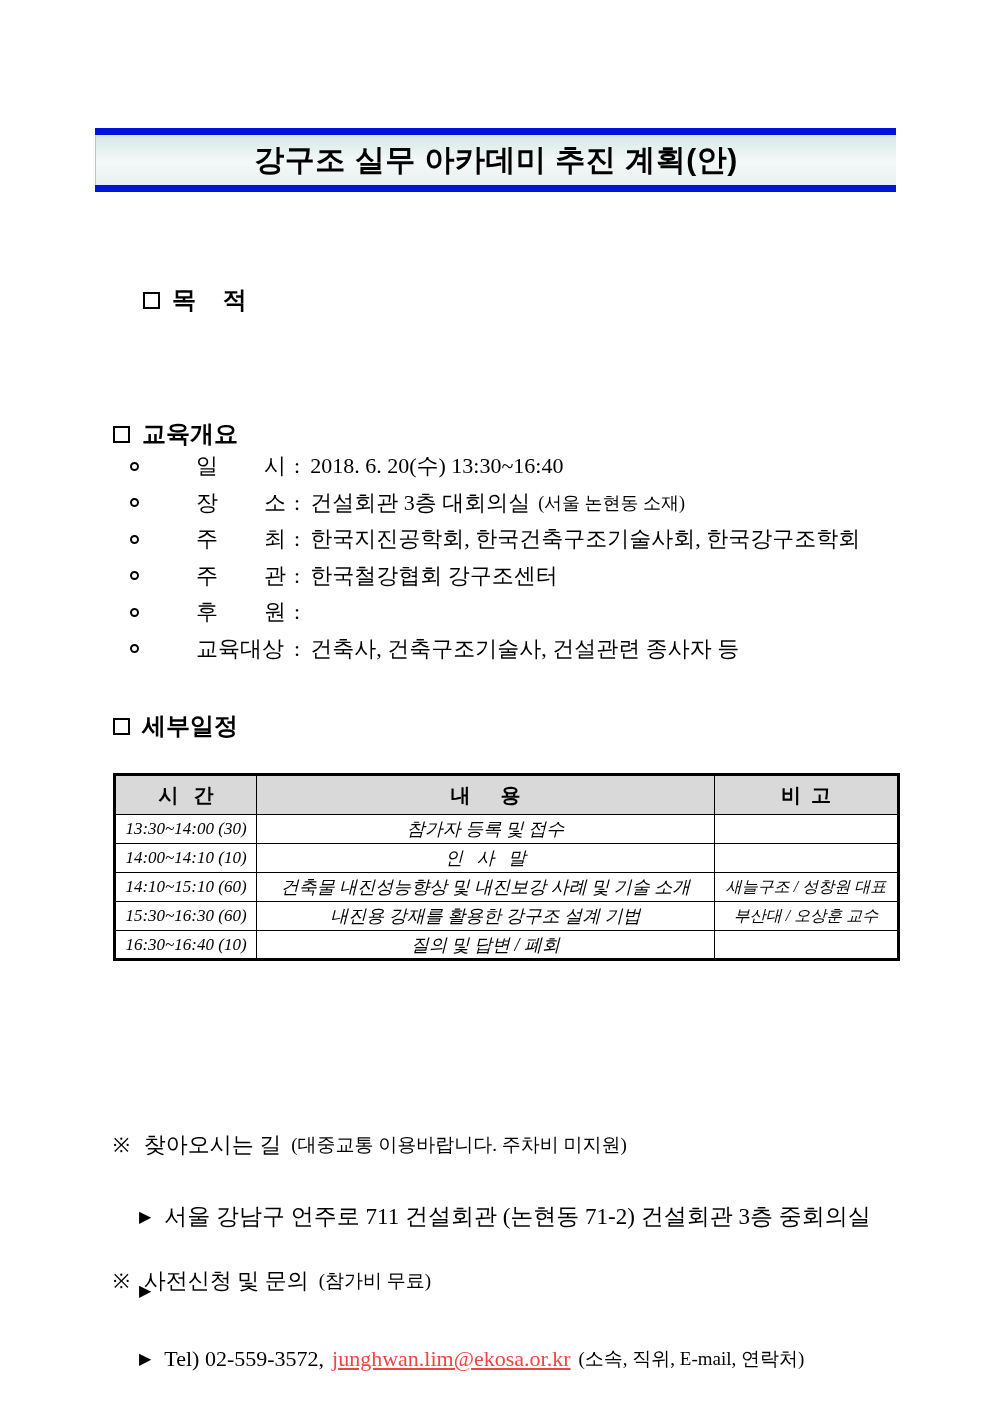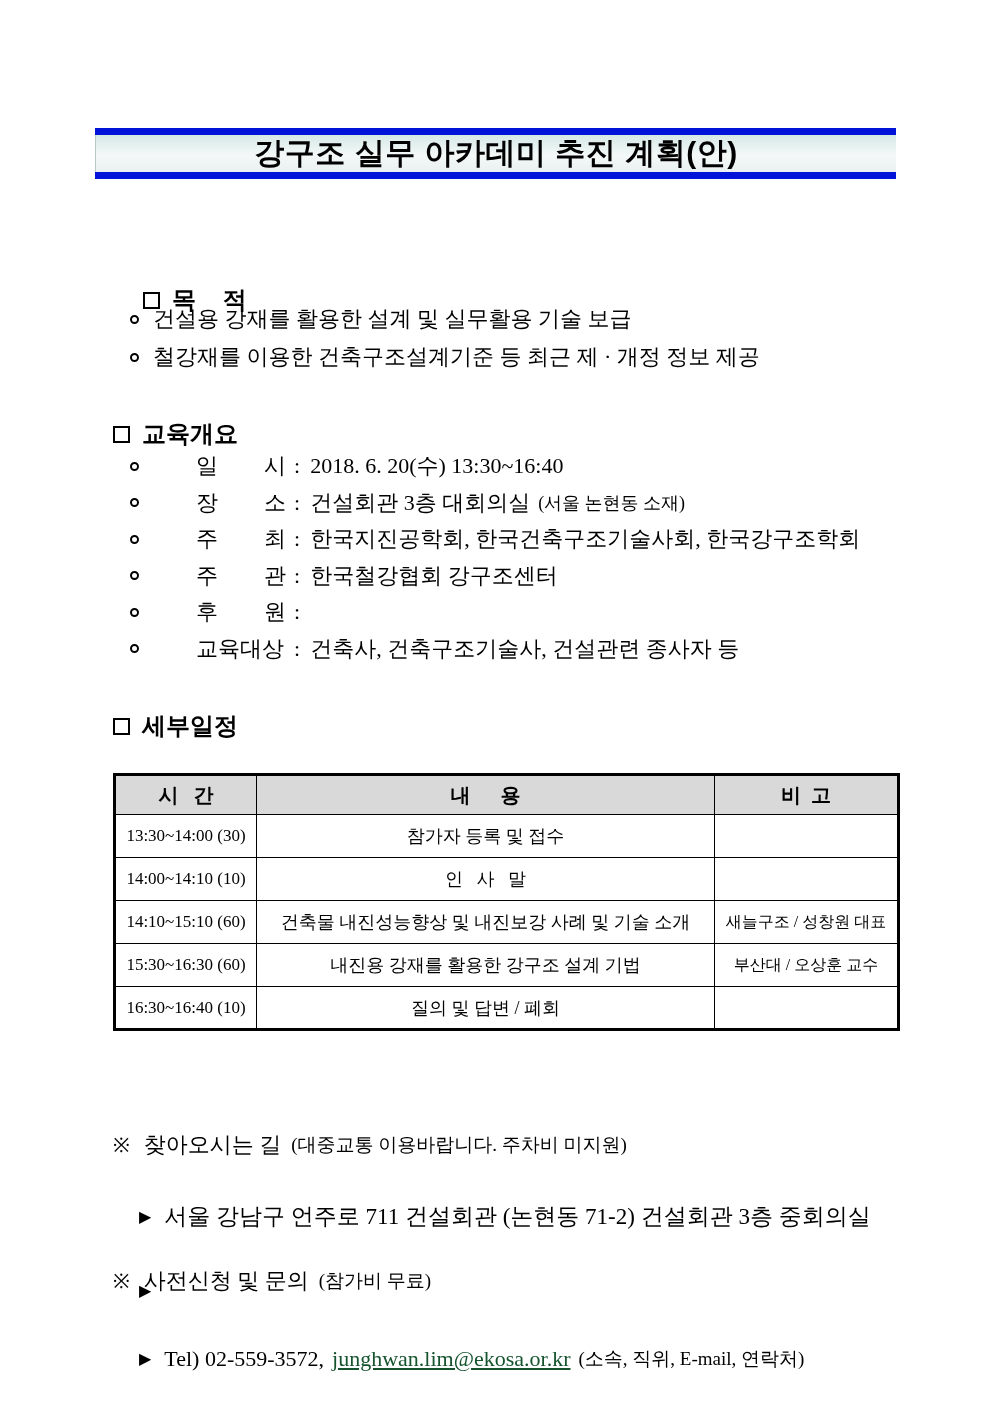--- a/index.html
+++ b/index.html
@@ -6,21 +6,21 @@
   html,body { background:#ffffff; }
   .page {
     position:relative; width:992px; height:1403px; background:#ffffff;
     font-family:"Liberation Serif", serif; color:#000; overflow:hidden;
   }
 
   
   .banner { position:absolute; top:128px; left:95px; width:801px; }
   .banner-bar { height:7px; background:#0013d9; }
   .banner-body {
-    height:37px; display:flex; align-items:center; justify-content:center;
+    height:50px; display:flex; align-items:center; justify-content:center;
     background:linear-gradient(180deg,#d5e8e6 0%,#f4f9f8 55%,#e9f0ef 100%);
     border-left:1px solid #b9c9c7;
   }
   .banner-title {
     font-family:"Liberation Sans", sans-serif; font-weight:bold;
     font-size:30px; letter-spacing:0.5px; white-space:pre;
   }
 
   
   .sec-heading {
@@ -55,71 +55,61 @@
     position:absolute; top:753px; left:113px; width:784px;
     border-collapse:collapse; table-layout:fixed; text-align:center;margin-top:20px;
   }
   .schedule-table th, .schedule-table td {
     border:1px solid #000; white-space:pre; overflow:hidden;
   }
   .schedule-table { border:3px solid #000; }
   .schedule-table th {
     background:#d9d9d9; height:40px; font-size:20px; font-weight:bold;
   }
-  .schedule-table td { height:43px; }
+  .schedule-table td { height:29px;font-style:italic; }
   .col-time  { width:142px; }
   .col-body  { width:458px; }
   .col-note  { width:184px; }
   td.cell-time { font-size:17px; }
   td.cell-body { font-size:18px; }
   td.cell-note { font-size:16px; }
 
   
   .note-block { position:absolute; left:113px; white-space:pre; }
   .note-head { display:flex; align-items:center; line-height:34px; }
   .ref-mark { font-size:20px; margin-right:14px; }
   .note-head-label { font-size:22px; }
   .note-head-note { font-size:19px; margin-left:10px; }
   .arrow-line { display:flex; align-items:center; line-height:38px; margin-left:26px; }
   .arrow-glyph { font-size:16px; margin-right:13px; }
   .arrow-text { font-size:23px; }
   #contact .arrow-line { margin-top:8px; line-height:34px; }
   .tel-text { font-size:22px; }
   .email-link {
-    color:#14532d; text-decoration:underline; font-size:22px; margin:0 8px;
+    color:#ef4444; text-decoration:underline; font-size:22px; margin:0 8px;
     cursor:pointer;
   }
   .contact-note { font-size:19px; }
 </style>
 </head>
 <body>
 
 <div class="page">
 
   <div class="banner">
     <div class="banner-bar"></div>
     <div class="banner-body">
       <span class="banner-title">강구조 실무 아카데미 추진 계획(안)</span>
     </div>
     <div class="banner-bar"></div>
   </div>
 
   <div class="sec-heading" style="top:284px;padding-left:30px;">
     <span class="sq"></span>
     <span>목    적</span>
-  </div>
-  <div id="purpose-list">
-    <div class="line">
-      <span class="circ"></span>
-      <span>건설용 강재를 활용한 설계 및 실무활용 기술 보급</span>
-    </div>
-    <div class="line">
-      <span class="circ"></span>
-      <span>철강재를 이용한 건축구조설계기준 등 최근 제 · 개정 정보 제공</span>
-    </div>
   </div>
 
   <div class="sec-heading" style="top:418px;">
     <span class="sq"></span>
     <span>교육개요</span>
   </div>
   <div id="overview-list">
     <div class="line">
       <span class="circ"></span>
       <span class="ov-label">일 시</span>

